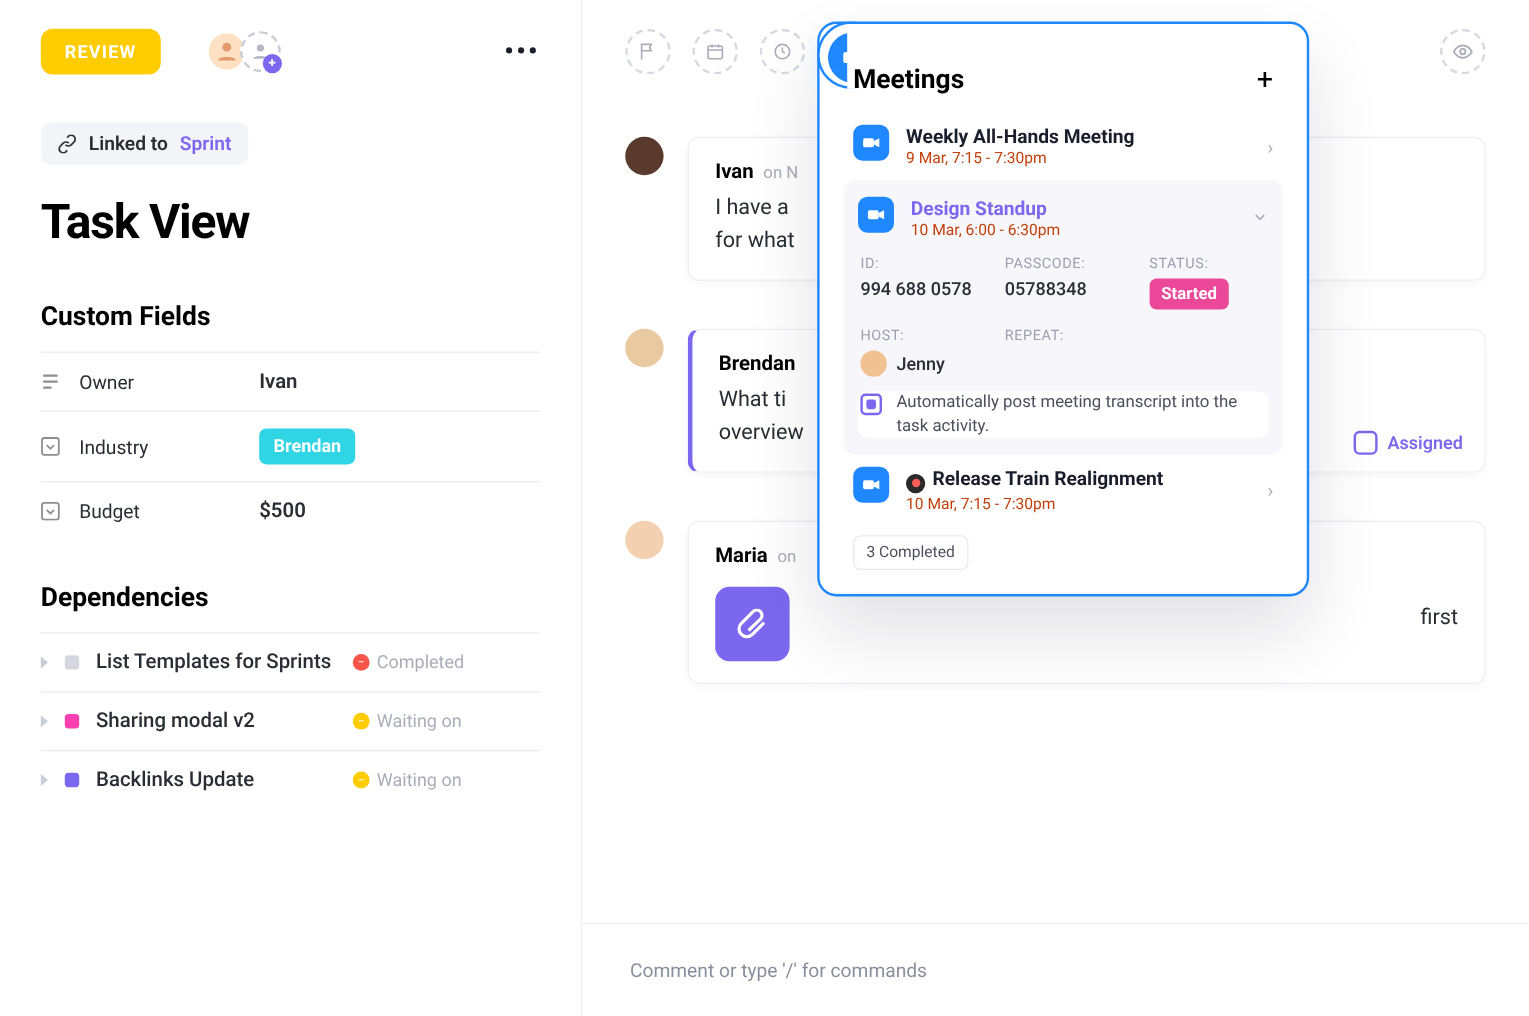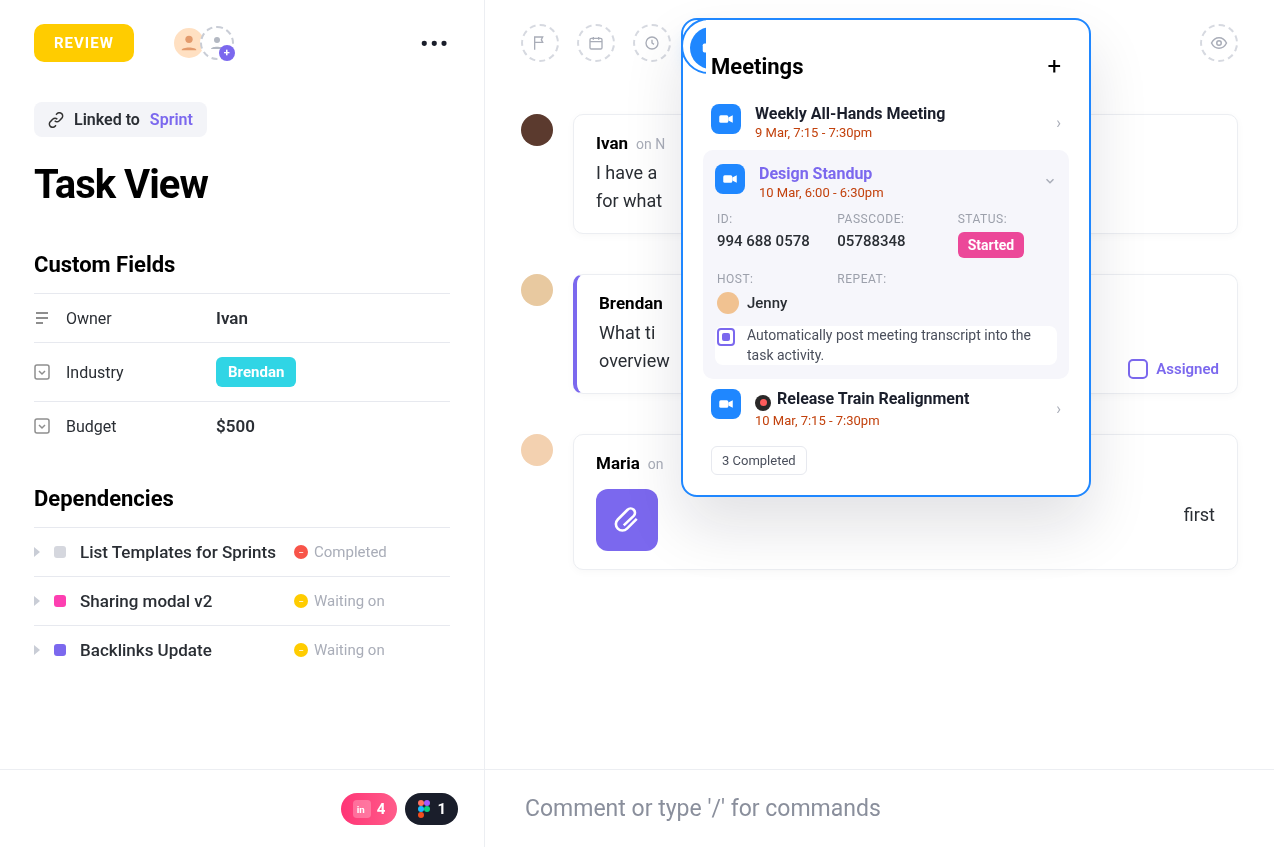--- a/index.html
+++ b/index.html
@@ -25,21 +25,21 @@
 .field-value { font-size:17px; font-weight:600; color:#2a2e34;}
 .industry-tag { background:#30d5e5; color:#fff; font-weight:700; padding:6px 12px; border-radius:6px; font-size:15px;}
 .dep-row { display:flex; align-items:center; padding:14px 0; border-top:1px solid #e7e9ef; gap:14px;}
 .tri { width:0; height:0; border-top:5px solid transparent; border-bottom:5px solid transparent; border-left:6px solid #c9cdd6;}
 .dot { width:12px; height:12px; border-radius:3px; display:inline-block;}
 .dep-name { font-size:17px; font-weight:500; color:#2a2e34; flex:0 0 200px;}
 .status-pill { display:flex; align-items:center; gap:6px; color:#a9adb8; font-size:15px;}
 .status-ico { width:14px; height:14px; border-radius:50%; display:inline-flex; align-items:center; justify-content:center; color:#fff; font-size:10px;}
 .attachments-bar { position:absolute; bottom:0; left:0; width:484px; height:78px; border-top:1px solid #eceef2; display:flex; align-items:center; justify-content:flex-end; padding-right:26px; gap:8px;}
 .attach-pill { display:flex; align-items:center; gap:6px; padding:7px 12px; border-radius:999px; color:#fff; font-weight:700; font-size:15px;}
-.comment-bar { position:absolute; bottom:0; left:0; width:100%; height:78px; border-top:1px solid #eceef2; display:flex; align-items:center; padding:0 40px; font-size:23px; color:#8a8f9c;}
+.comment-bar { position:absolute; bottom:0; left:0; width:100%; height:78px; border-top:1px solid #eceef2; display:flex; align-items:center; padding:0 40px; font-size:16px; color:#8a8f9c;}
 .toolbar-row { display:flex; align-items:center; gap:18px; position:absolute; top:24px; left:36px; right:36px;}
 .tb-btn { width:38px; height:38px; border-radius:50%; border:2px dashed #d6d9e0; display:flex; align-items:center; justify-content:center; color:#a9adb8;}
 .tb-btn.active { border:2px solid #1f87ff; background:#1f87ff; color:#fff; box-shadow:0 8px 20px rgba(31,135,255,.3);}
 .tb-eye { margin-left:auto;}
 .feed { margin-top:90px; display:flex; flex-direction:column; gap:40px;}
 .comment { display:flex; gap:20px;}
 .c-avatar { width:32px; height:32px; border-radius:50%; flex-shrink:0;}
 .c-box { background:#fff; border:1px solid #eceef2; border-radius:10px; padding:18px 22px; flex:1; box-shadow:0 2px 8px rgba(20,20,30,.03);}
 .c-box.accent { border-left:4px solid #7b68ee;}
 .c-head { display:flex; align-items:baseline; gap:8px; margin-bottom:6px;}
@@ -165,39 +165,20 @@
   <div class="dep-row">
     <span class="tri"></span>
     <span class="dot" style="background:#7b68ee"></span>
     <span class="dep-name">Backlinks Update</span>
     <span class="status-pill">
       <span class="status-ico" style="background:#ffcc00">−</span>
       <span>Waiting on</span>
     </span>
   </div>
 
-  <div class="attachments-bar">
-    <span class="attach-pill" style="background:linear-gradient(90deg,#ff3576,#ff5c8a)">
-      <svg width="18" height="18" viewBox="0 0 24 24">
-          <rect width="24" height="24" rx="5" fill="#fff" opacity=".25"></rect>
-          <text x="5" y="17" font-size="13" fill="#fff" font-weight="700">in</text>
-        </svg>
-      <span>4</span>
-    </span>
-    <span class="attach-pill" style="background:#1a1e2b">
-      <svg width="14" height="18" viewBox="0 0 12 18">
-          <circle cx="3" cy="3" r="3" fill="#ff7262"></circle>
-          <circle cx="9" cy="3" r="3" fill="#a259ff"></circle>
-          <circle cx="3" cy="9" r="3" fill="#1abcfe"></circle>
-          <circle cx="9" cy="9" r="3" fill="#0acf83"></circle>
-          <circle cx="3" cy="15" r="3" fill="#f24e1e"></circle>
-        </svg>
-      <span>1</span>
-    </span>
-  </div>
 </div>
 
 <div class="right-panel">
 
   <div class="toolbar-row">
     <span class="tb-btn">
         <svg width="16" height="16" viewBox="0 0 24 24" fill="none" stroke="currentColor" stroke-width="2">
           <path d="M4 22V3h12l-2 4 2 4H4"></path>
         </svg>
       </span>

